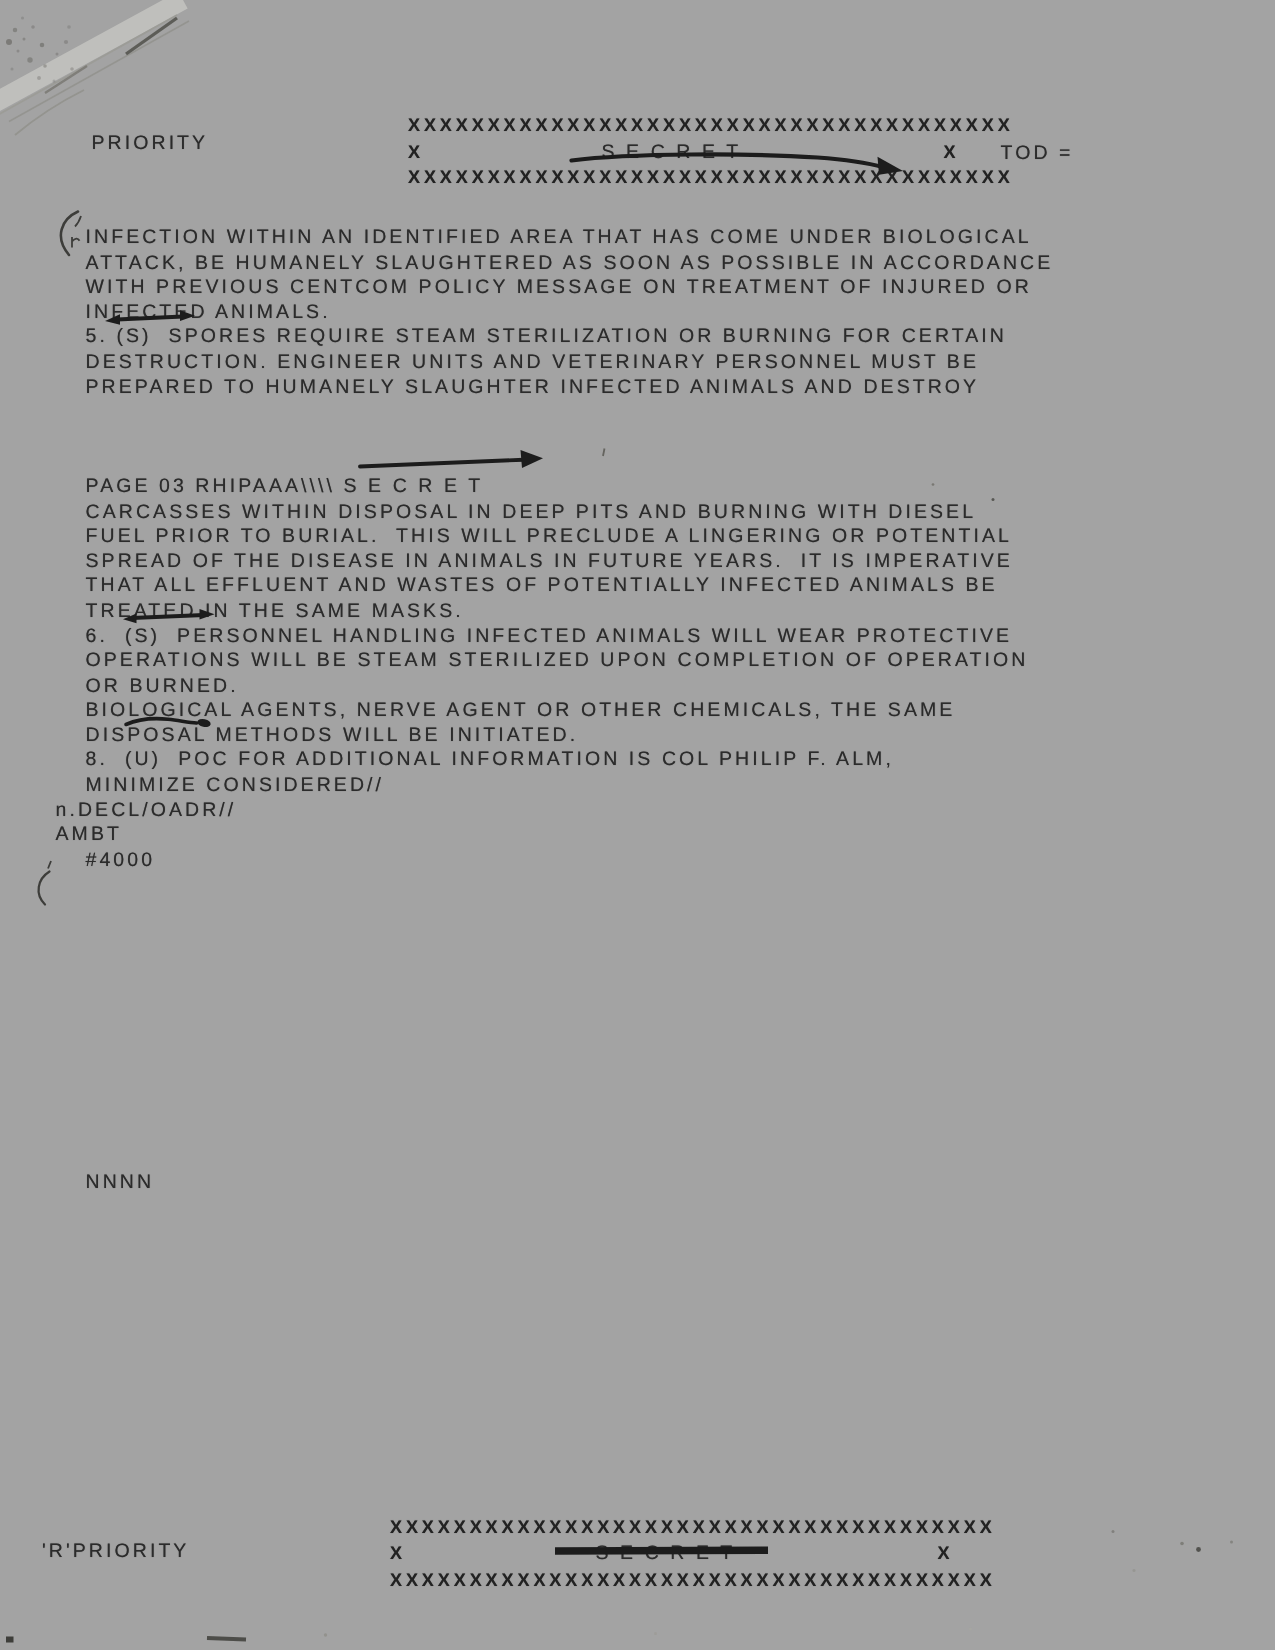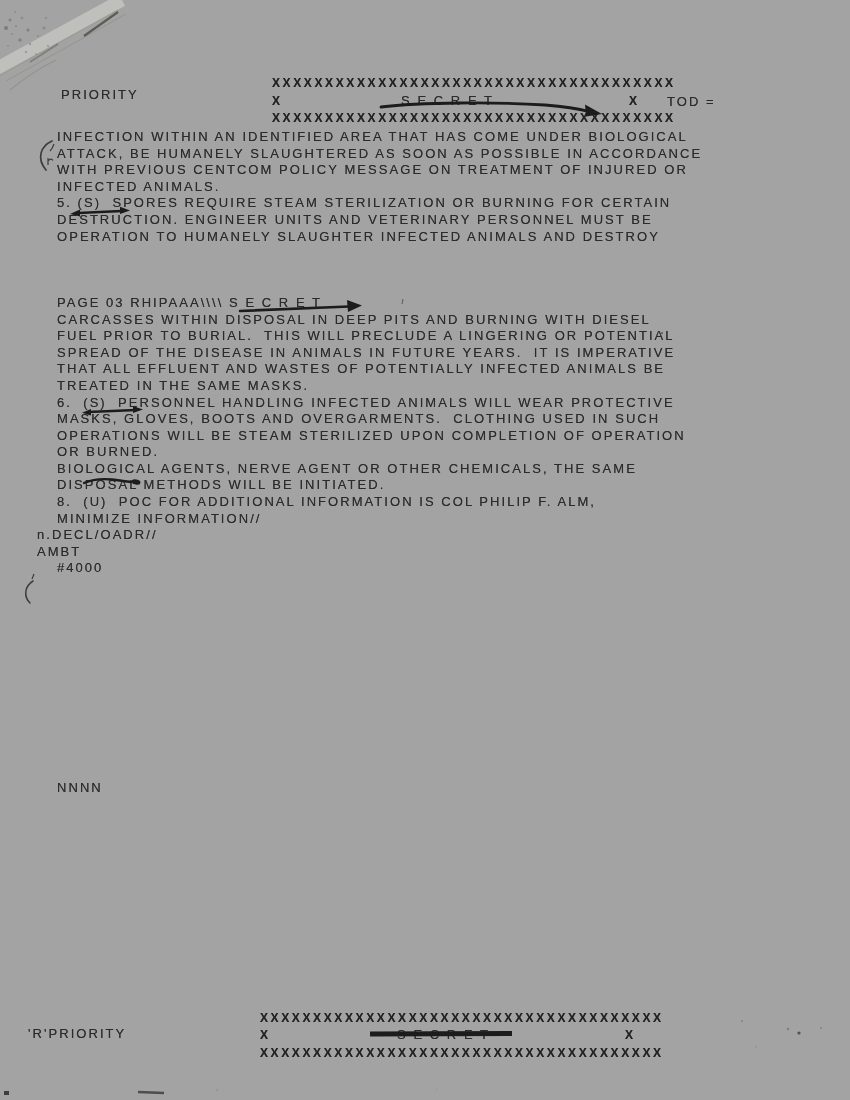--- a/index.html
+++ b/index.html
@@ -12,21 +12,21 @@
   .abs { position:absolute; }
   .typed { text-shadow:0 0 0.5px rgba(20,20,20,0.55); }
   .mono { font-size:13px; letter-spacing:2.05px; white-space:pre; line-height:16px; }
   .ast  { font-size:12px; font-weight:bold; letter-spacing:2.62px; white-space:pre; line-height:16px; color:#222; }
   .hdr-box { position:absolute; width:380px; height:54px; }
   .hdr-box .row1 { position:absolute; left:0; top:0; }
   .hdr-box .rowm { position:absolute; left:0; top:18px; width:100%; height:16px; }
   .hdr-box .row2 { position:absolute; left:0; top:35px; }
   .rowm span { position:absolute; top:0; }
   .cls { font-size:13px; letter-spacing:2.05px; white-space:pre; }
-  .body-text { position:absolute; left:57px; top:129px; }
+  .body-text { position:absolute; left:57px; top:150px; }
   .bl { height:16.6px; line-height:16.6px; font-size:13px; letter-spacing:2.05px; white-space:pre; }
   .out2 { margin-left:-20px; }
   .ink-overlay { position:absolute; left:0; top:0; width:850px; height:1100px; pointer-events:none; z-index:5; }
 </style>
 </head>
 <body>
 
 <div class="page">
 
   <div class="abs mono typed" style="left:61px;top:87px">PRIORITY</div>
@@ -42,38 +42,37 @@
     <div class="row2 ast typed">XXXXXXXXXXXXXXXXXXXXXXXXXXXXXXXXXXXXXX</div>
   </div>
 
   <div class="body-text typed">
     <div class="bl">INFECTION WITHIN AN IDENTIFIED AREA THAT HAS COME UNDER BIOLOGICAL</div>
     <div class="bl">ATTACK, BE HUMANELY SLAUGHTERED AS SOON AS POSSIBLE IN ACCORDANCE</div>
     <div class="bl">WITH PREVIOUS CENTCOM POLICY MESSAGE ON TREATMENT OF INJURED OR</div>
     <div class="bl">INFECTED ANIMALS.</div>
     <div class="bl">5. (S)  SPORES REQUIRE STEAM STERILIZATION OR BURNING FOR CERTAIN</div>
     <div class="bl">DESTRUCTION. ENGINEER UNITS AND VETERINARY PERSONNEL MUST BE</div>
-    <div class="bl">OPERATION TO HUMANELY SLAUGHTER INFECTED ANIMALS AND DESTROY</div>
+    <div class="bl">PREPARED TO HUMANELY SLAUGHTER INFECTED ANIMALS AND DESTROY</div>
     <div class="bl"></div>
     <div class="bl"></div>
     <div class="bl"></div>
     <div class="bl">PAGE 03 RHIPAAA\\\\ S E C R E T</div>
     <div class="bl">CARCASSES WITHIN DISPOSAL IN DEEP PITS AND BURNING WITH DIESEL</div>
     <div class="bl">FUEL PRIOR TO BURIAL.  THIS WILL PRECLUDE A LINGERING OR POTENTIAL</div>
     <div class="bl">SPREAD OF THE DISEASE IN ANIMALS IN FUTURE YEARS.  IT IS IMPERATIVE</div>
     <div class="bl">THAT ALL EFFLUENT AND WASTES OF POTENTIALLY INFECTED ANIMALS BE</div>
     <div class="bl">TREATED IN THE SAME MASKS.</div>
     <div class="bl">6.  (S)  PERSONNEL HANDLING INFECTED ANIMALS WILL WEAR PROTECTIVE</div>
-    <div class="bl">MASKS, GLOVES, BOOTS AND OVERGARMENTS.  CLOTHING USED IN SUCH</div>
     <div class="bl">OPERATIONS WILL BE STEAM STERILIZED UPON COMPLETION OF OPERATION</div>
     <div class="bl">OR BURNED.</div>
     <div class="bl">BIOLOGICAL AGENTS, NERVE AGENT OR OTHER CHEMICALS, THE SAME</div>
     <div class="bl">DISPOSAL METHODS WILL BE INITIATED.</div>
     <div class="bl">8.  (U)  POC FOR ADDITIONAL INFORMATION IS COL PHILIP F. ALM,</div>
-    <div class="bl">MINIMIZE INFORMATION//</div>
+    <div class="bl">MINIMIZE CONSIDERED//</div>
     <div class="bl out2">n.DECL/OADR//</div>
     <div class="bl out2">AMBT</div>
     <div class="bl">#4000</div>
   </div>
 
   <div class="abs mono typed" style="left:57px;top:780px">NNNN</div>
 
   <div class="abs mono typed" style="left:28px;top:1026px">'R'PRIORITY</div>
 
   <div class="hdr-box" style="left:260px;top:1010px">

